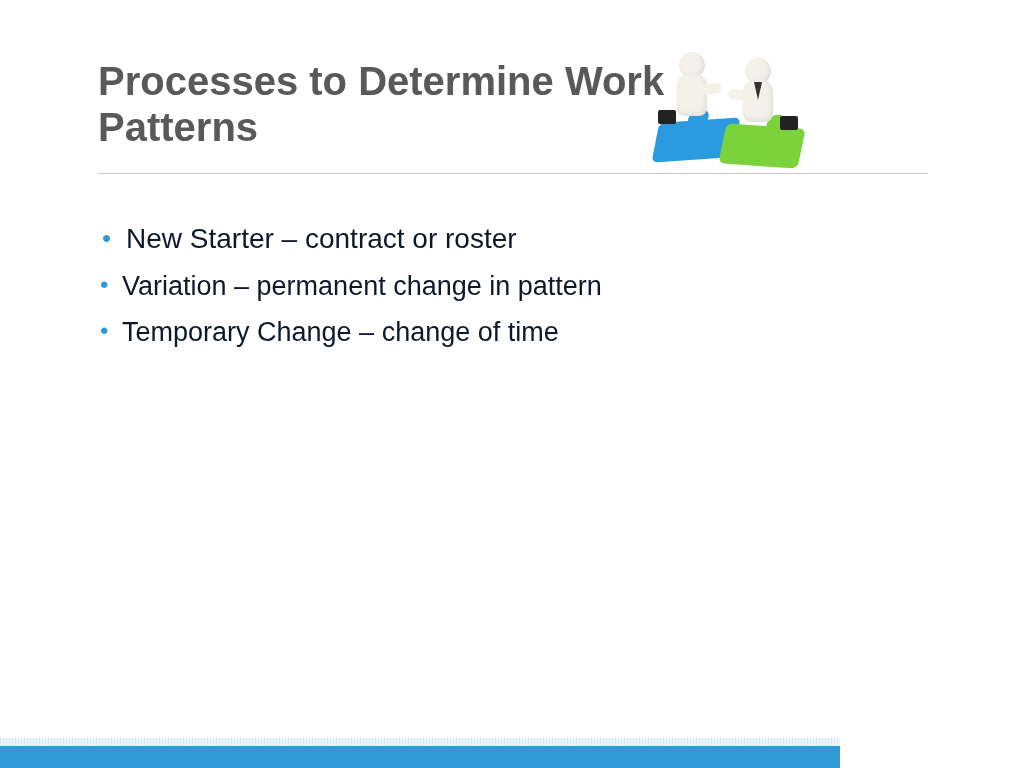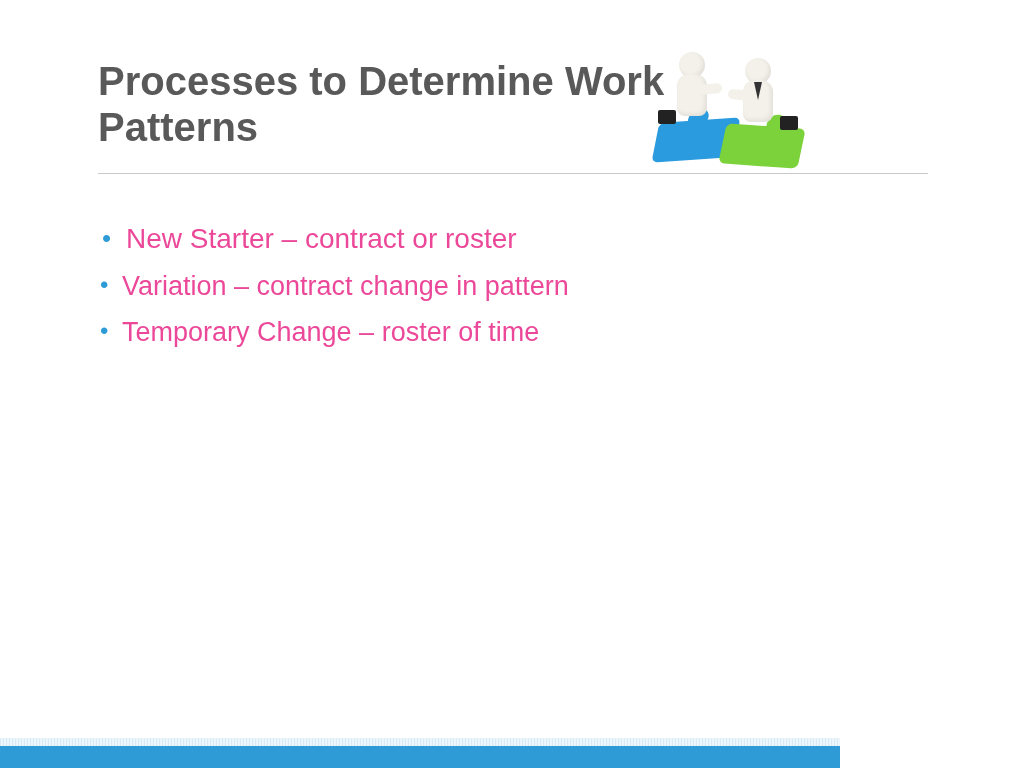--- a/index.html
+++ b/index.html
@@ -4,21 +4,21 @@
 <style>
   * { margin: 0; padding: 0; box-sizing: border-box; }
   html, body { width: 1024px; height: 768px; overflow: hidden; font-family: Arial, Helvetica, sans-serif; background: #fff; }
   .slide { position: relative; width: 840px; height: 768px; background: #ffffff; }
   .header-area { position: absolute; top: 58px; left: 98px; right: 60px; }
   .title { font-size: 40px; font-weight: 700; color: #595959; line-height: 1.15; max-width: 630px; }
   .hr { position: absolute; top: 173px; left: 98px; width: 830px; height: 0; border-top: 1px solid #c9c9c9; }
   .illustration { position: absolute; top: 36px; right: 28px; width: 160px; height: 130px; }
   .content { position: absolute; top: 220px; left: 98px; right: 80px; }
   .bullets { list-style: none; }
-  .bullets li { position: relative; padding-left: 24px; font-size: 27px; color: #ec4899; line-height: 1.35; margin-bottom: 10px; }
+  .bullets li { position: relative; padding-left: 24px; font-size: 27px; color: #0f172a; line-height: 1.35; margin-bottom: 10px; }
   .bullets li::before { content: "•"; position: absolute; left: 2px; top: 0; color: #2e9bd6; font-size: 24px; line-height: 1.45; }
   .bullets li.first { font-size: 28px; padding-left: 28px; }
   .bullets li.first::before { font-size: 26px; left: 4px; }
   .footer-bar { position: absolute; left: 0; right: 0; bottom: 0; height: 30px; }
   .footer-top { height: 8px; background: repeating-linear-gradient(90deg, #cfe8f5 0 1px, #e8f4fb 1px 3px); opacity: 0.85; }
   .footer-main { height: 22px; background: #2e9bd6; }
 
   
   .puzzle { position: absolute; bottom: 0; left: 0; }
   .puzzle-blue { width: 80px; height: 40px; background: #2b9be0; border-radius: 6px; transform: skewX(-15deg) rotate(-4deg); position: absolute; bottom: 6px; left: 4px; }
@@ -65,22 +65,22 @@
         <div class="arm"></div>
         <div class="tie"></div>
     </div>
     <div class="briefcase bc-left"></div>
     <div class="briefcase bc-right"></div>
   </div>
 
   <div class="content">
     <ul class="bullets">
       <li class="first"><span>New Starter – contract or roster</span></li>
-      <li><span>Variation – contract change in pattern</span></li>
-      <li><span>Temporary Change – roster of time</span></li>
+      <li><span>Variation – permanent change in pattern</span></li>
+      <li><span>Temporary Change – change of time</span></li>
     </ul>
   </div>
 
   <div class="footer-bar">
     <div class="footer-top"></div>
     <div class="footer-main"></div>
   </div>
 
 </div>
 

